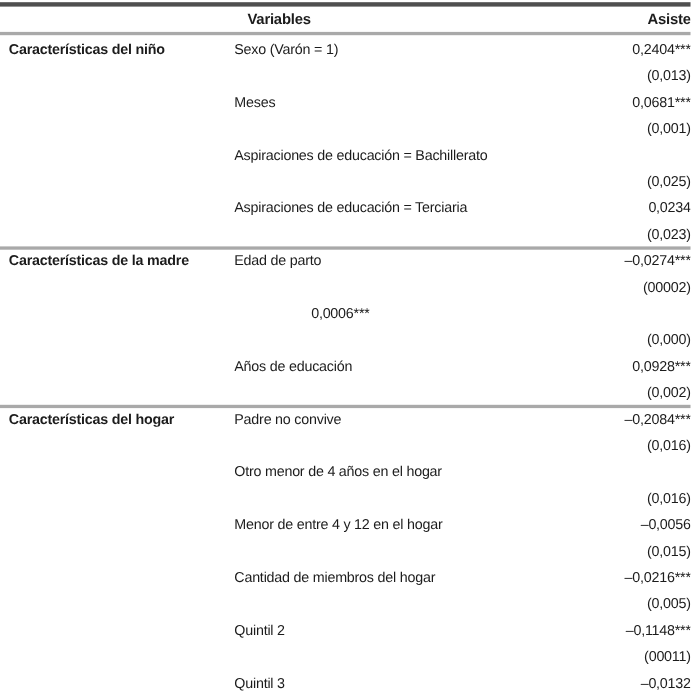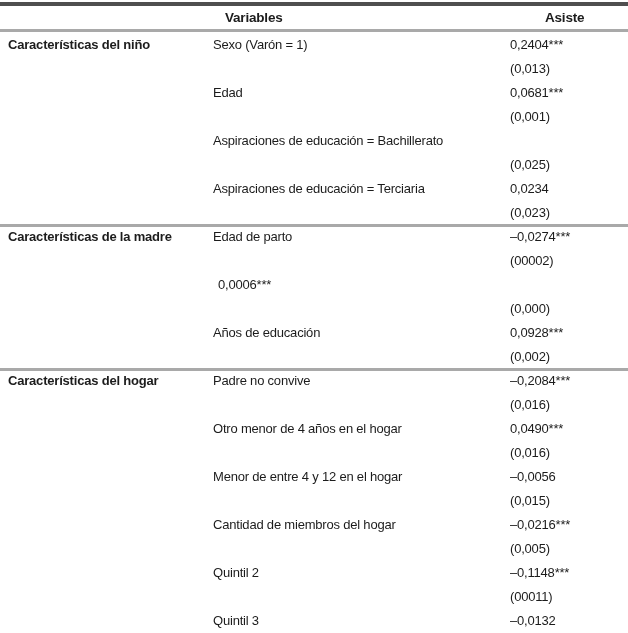--- a/index.html
+++ b/index.html
@@ -24,21 +24,21 @@
     font-weight: 700;
     font-size: 13.5px;
   }
   .line-row {
     height: 24px;
     display: flex;
     align-items: center;
   }
   .c1 { width: 213px; padding-left: 8px;  box-sizing: border-box; flex: 0 0 auto; white-space: nowrap; overflow: hidden; }
   .c2 { width: 292px; padding-left: 0;    box-sizing: border-box; flex: 0 0 auto; white-space: nowrap; overflow: hidden; }
-  .c3 { width: 123px; padding-left: 5px;  box-sizing: border-box; flex: 0 0 auto; white-space: nowrap; overflow: hidden; }
+  .c3 { width: 123px; padding-left: 5px;  box-sizing: border-box; flex: 0 0 auto; white-space: nowrap; overflow: hidden; text-align: right; }
   .header-row .c2 { padding-left: 12px; }
   .header-row .c3 { padding-left: 40px; }
   .group-label { font-weight: 700; }
   .section-divider {
     height: 3px;
     background: #a9a9a9;
     margin-bottom: -3px;
     position: relative;
     z-index: 1;
   }
@@ -65,21 +65,21 @@
           <div class="c2">Sexo (Varón = 1)</div>
           <div class="c3">0,2404***</div>
         </div>
         <div class="line-row">
           <div class="c1"></div>
           <div class="c2"></div>
           <div class="c3">(0,013)</div>
         </div>
         <div class="line-row">
           <div class="c1"></div>
-          <div class="c2">Edad</div>
+          <div class="c2">Meses</div>
           <div class="c3">0,0681***</div>
         </div>
         <div class="line-row">
           <div class="c1"></div>
           <div class="c2"></div>
           <div class="c3">(0,001)</div>
         </div>
         <div class="line-row">
           <div class="c1"></div>
           <div class="c2">Aspiraciones de educación = Bachillerato</div>
@@ -140,21 +140,20 @@
           <div class="c3">–0,2084***</div>
         </div>
         <div class="line-row">
           <div class="c1"></div>
           <div class="c2"></div>
           <div class="c3">(0,016)</div>
         </div>
         <div class="line-row">
           <div class="c1"></div>
           <div class="c2">Otro menor de 4 años en el hogar</div>
-          <div class="c3">0,0490***</div>
         </div>
         <div class="line-row">
           <div class="c1"></div>
           <div class="c2"></div>
           <div class="c3">(0,016)</div>
         </div>
         <div class="line-row">
           <div class="c1"></div>
           <div class="c2">Menor de entre 4 y 12 en el hogar</div>
           <div class="c3">–0,0056</div>

